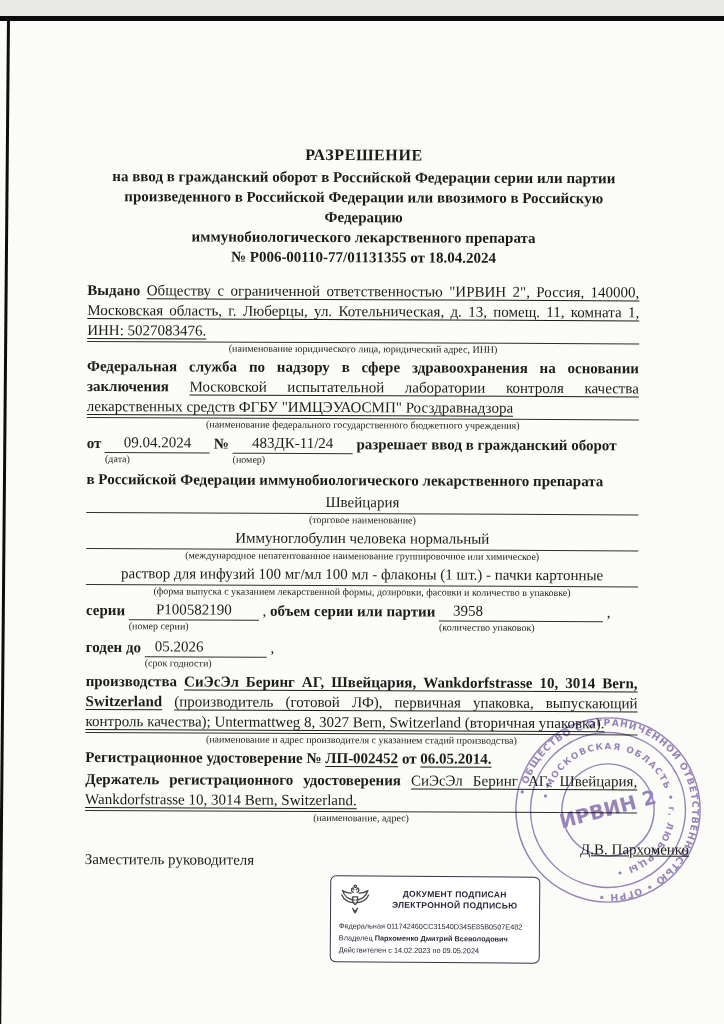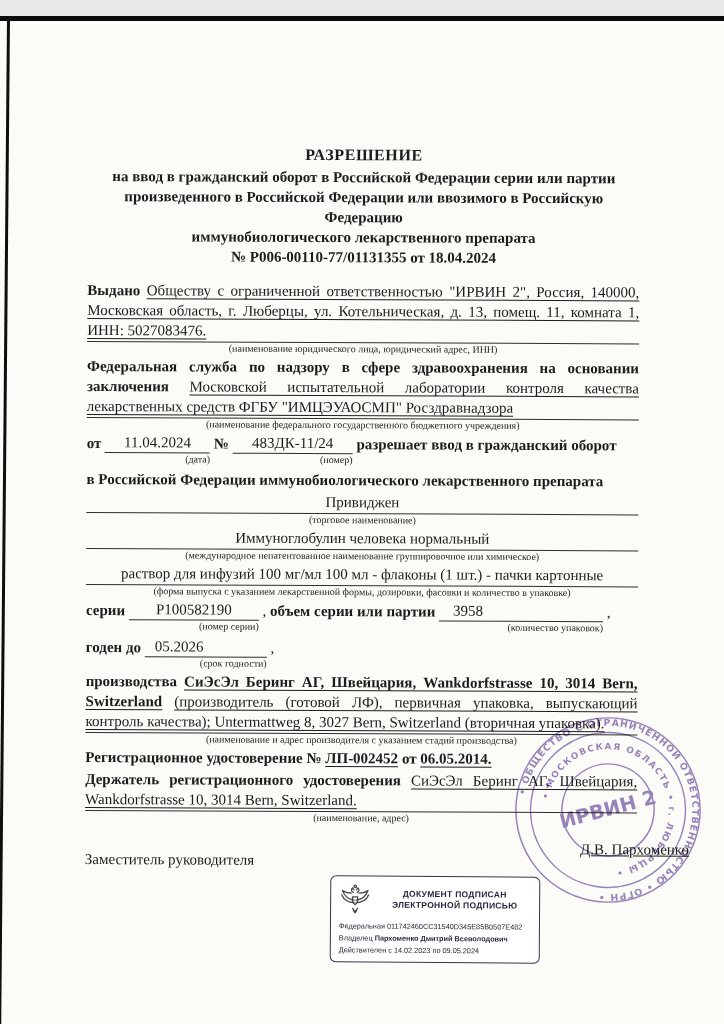--- a/index.html
+++ b/index.html
@@ -30,21 +30,21 @@
   .mb16{margin-bottom:16px}
   .mb14{margin-bottom:14px}
   .mb2{margin-bottom:2px}
 
   .inline-field{
     display:inline-block;position:relative;text-align:center;
     border-bottom:1px solid #2e2e2e;vertical-align:bottom;
   }
   .inline-field .cap{
     position:absolute;top:calc(100% + 1px);left:0;width:100%;
-    font-size:10px;line-height:12px;text-align:right;white-space:nowrap;color:#222;
+    font-size:10px;line-height:12px;text-align:left;white-space:nowrap;color:#222;
   }
   .w105{min-width:105px}
   .w120{min-width:120px}
   .w130{min-width:130px}
   .w150{min-width:150px;text-align:left;padding-left:14px}
   .w112{min-width:112px;text-align:left;padding-left:10px}
 
   .center-blank{ text-align:center;border-bottom:1px solid #2e2e2e;padding-bottom:1px; }
 
   .sig-row{ position:relative;margin-top:26px;height:22px; }
@@ -95,35 +95,35 @@
 
     <div class="para ub">
       <span class="bold">Федеральная служба по надзору в сфере здравоохранения на основании заключения</span>
       <span class="uv">Московской испытательной лаборатории контроля качества лекарственных средств ФГБУ "ИМЦЭУАОСМП" Росздравнадзора</span>
     </div>
     <div class="caption">(наименование федерального государственного бюджетного учреждения)</div>
 
     <div class="mt2 mb16">
       <span class="bold">от</span>
       <span class="inline-field w105">
-        <span>11.04.2024</span>
+        <span>09.04.2024</span>
         <span class="cap">(дата)</span>
       </span>
       <span class="bold">№</span>
       <span class="inline-field w120">
         <span>483ДК-11/24</span>
         <span class="cap">(номер)</span>
       </span>
       <span class="bold">разрешает ввод в гражданский оборот</span>
     </div>
 
     <div class="bold mb2">в Российской Федерации иммунобиологического лекарственного препарата</div>
 
     <div class="center-blank">
-      <span>Привиджен</span>
+      <span>Швейцария</span>
     </div>
     <div class="caption">(торговое наименование)</div>
 
     <div class="center-blank">
       <span>Иммуноглобулин человека нормальный</span>
     </div>
     <div class="caption">(международное непатентованное наименование группировочное или химическое)</div>
 
     <div class="center-blank">
       <span>раствор для инфузий 100 мг/мл 100 мл - флаконы (1 шт.) - пачки картонные</span>

